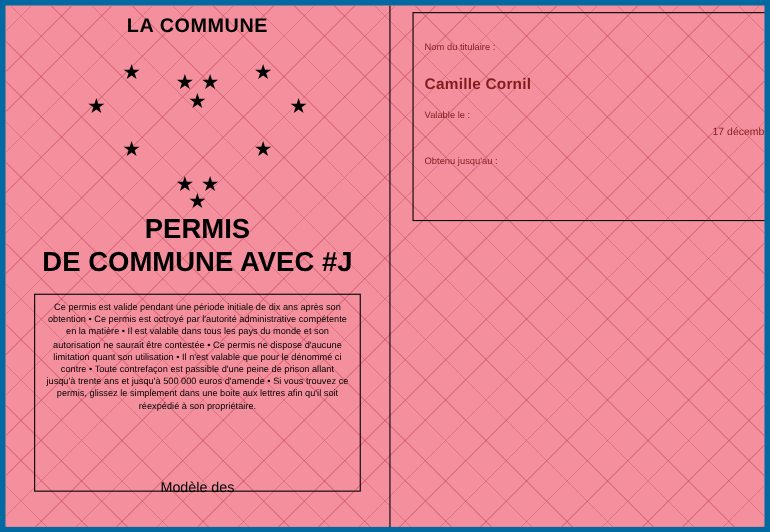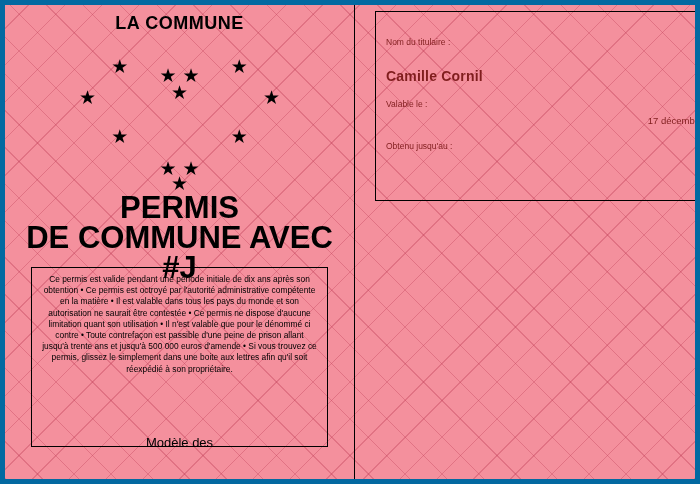--- a/index.html
+++ b/index.html
@@ -64,21 +64,21 @@
     position: absolute;
     font-size: 19px;
     line-height: 19px;
     color: #000;
   }
   .permis-title {
     position: absolute;
     top: 188px;
     width: 100%;
     text-align: center;
-    font-size: 31px;
+    font-size: 25px;
     font-weight: bold;
     line-height: 30px;
     color: #000;
   }
   #legal-box {
     position: absolute;
     left: 26px;
     top: 262px;
     width: 297px;
     height: 180px;

